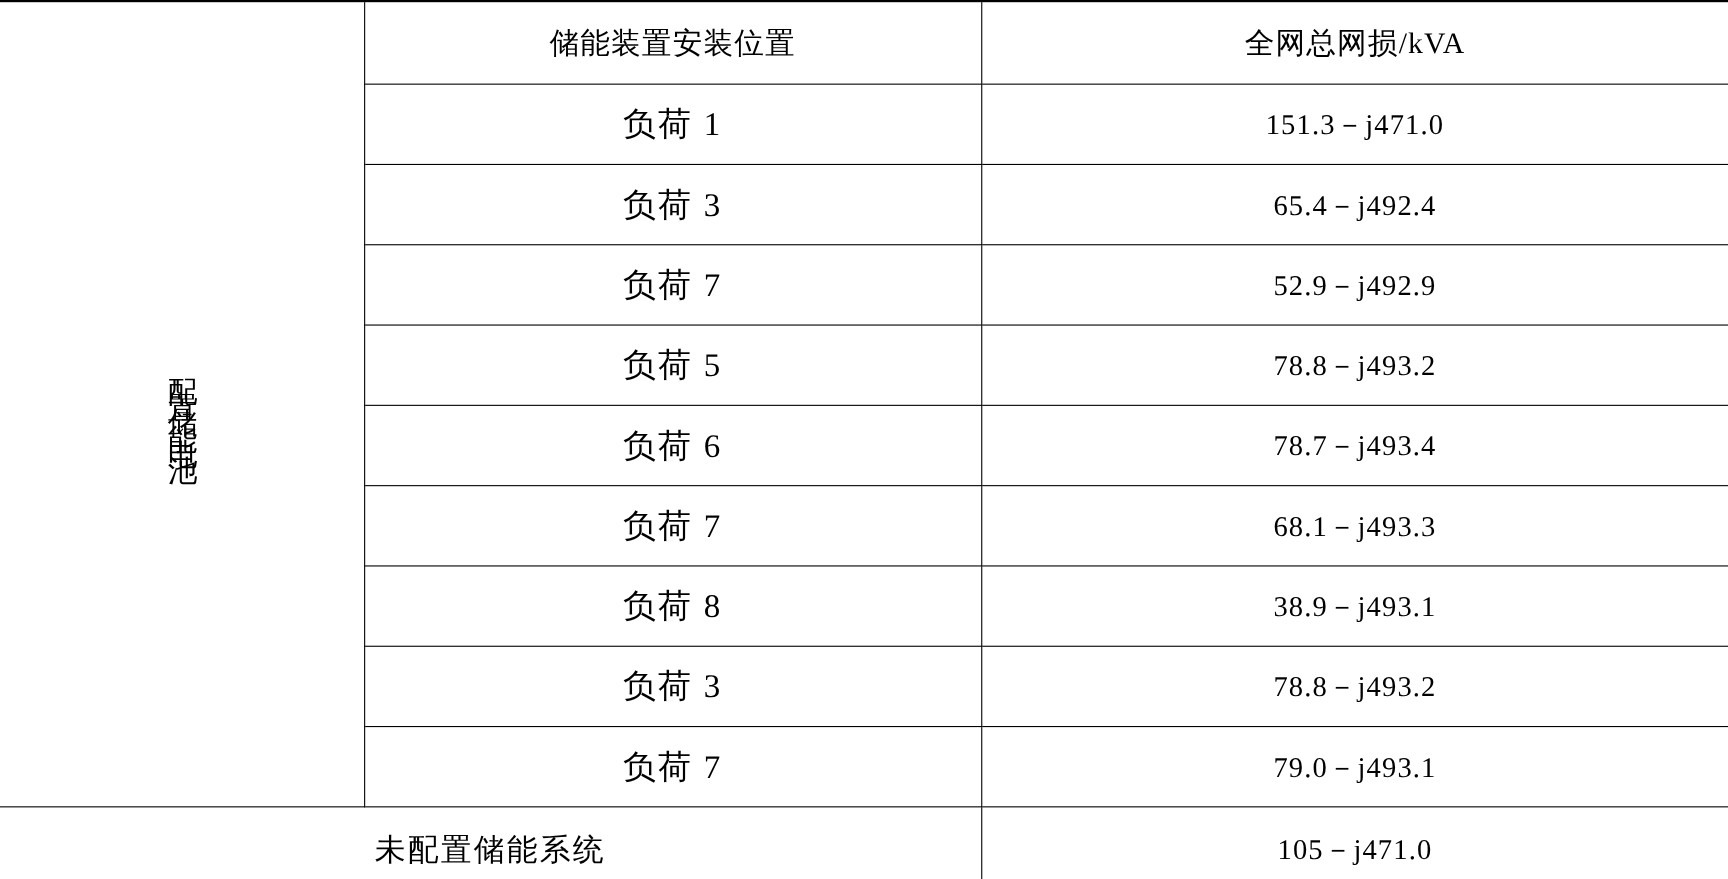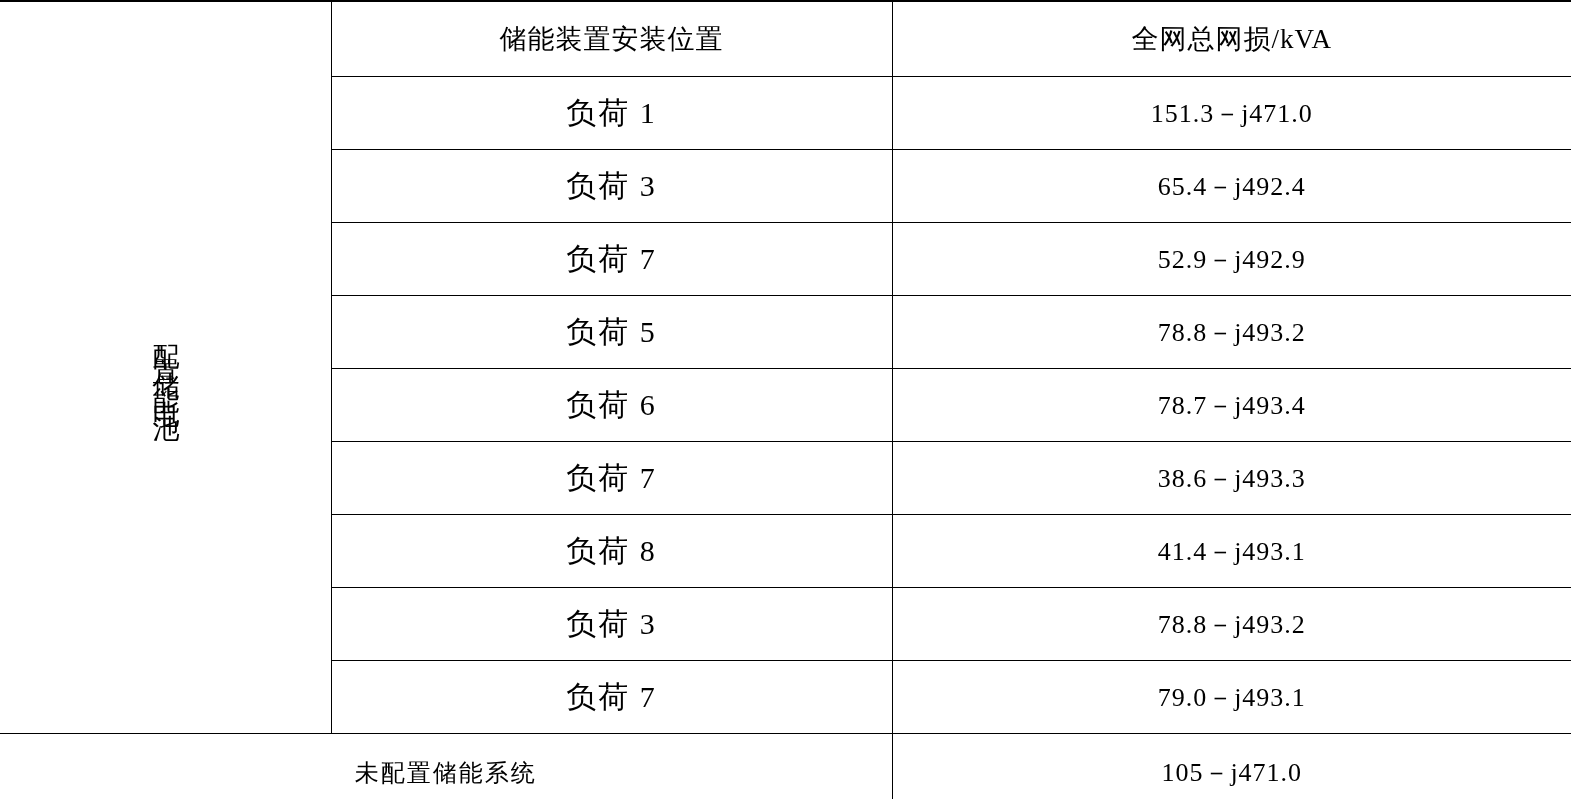--- a/index.html
+++ b/index.html
@@ -88,21 +88,21 @@
   .pos-text {
     font-size: 30px;
     letter-spacing: 2px;
   }
   .val-text {
     font-size: 26px;
     letter-spacing: 1px;
     font-family: "Liberation Serif", "DejaVu Serif", serif;
   }
   .last-label {
-    font-size: 24px;
+    font-size: 28px;
     letter-spacing: 2px;
   }
 </style>
 </head>
 <body>
 
 <div class="page">
   <table class="data-table">
     <colgroup>
       <col class="col-group">
@@ -165,30 +165,30 @@
         <td>
           <span class="val-text">78.7－j493.4</span>
         </td>
       </tr>
 
       <tr class="row-body">
         <td>
           <span class="pos-text">负荷 7</span>
         </td>
         <td>
-          <span class="val-text">38.6－j493.3</span>
+          <span class="val-text">68.1－j493.3</span>
         </td>
       </tr>
 
       <tr class="row-body">
         <td>
           <span class="pos-text">负荷 8</span>
         </td>
         <td>
-          <span class="val-text">41.4－j493.1</span>
+          <span class="val-text">38.9－j493.1</span>
         </td>
       </tr>
 
       <tr class="row-body">
         <td>
           <span class="pos-text">负荷 3</span>
         </td>
         <td>
           <span class="val-text">78.8－j493.2</span>
         </td>

